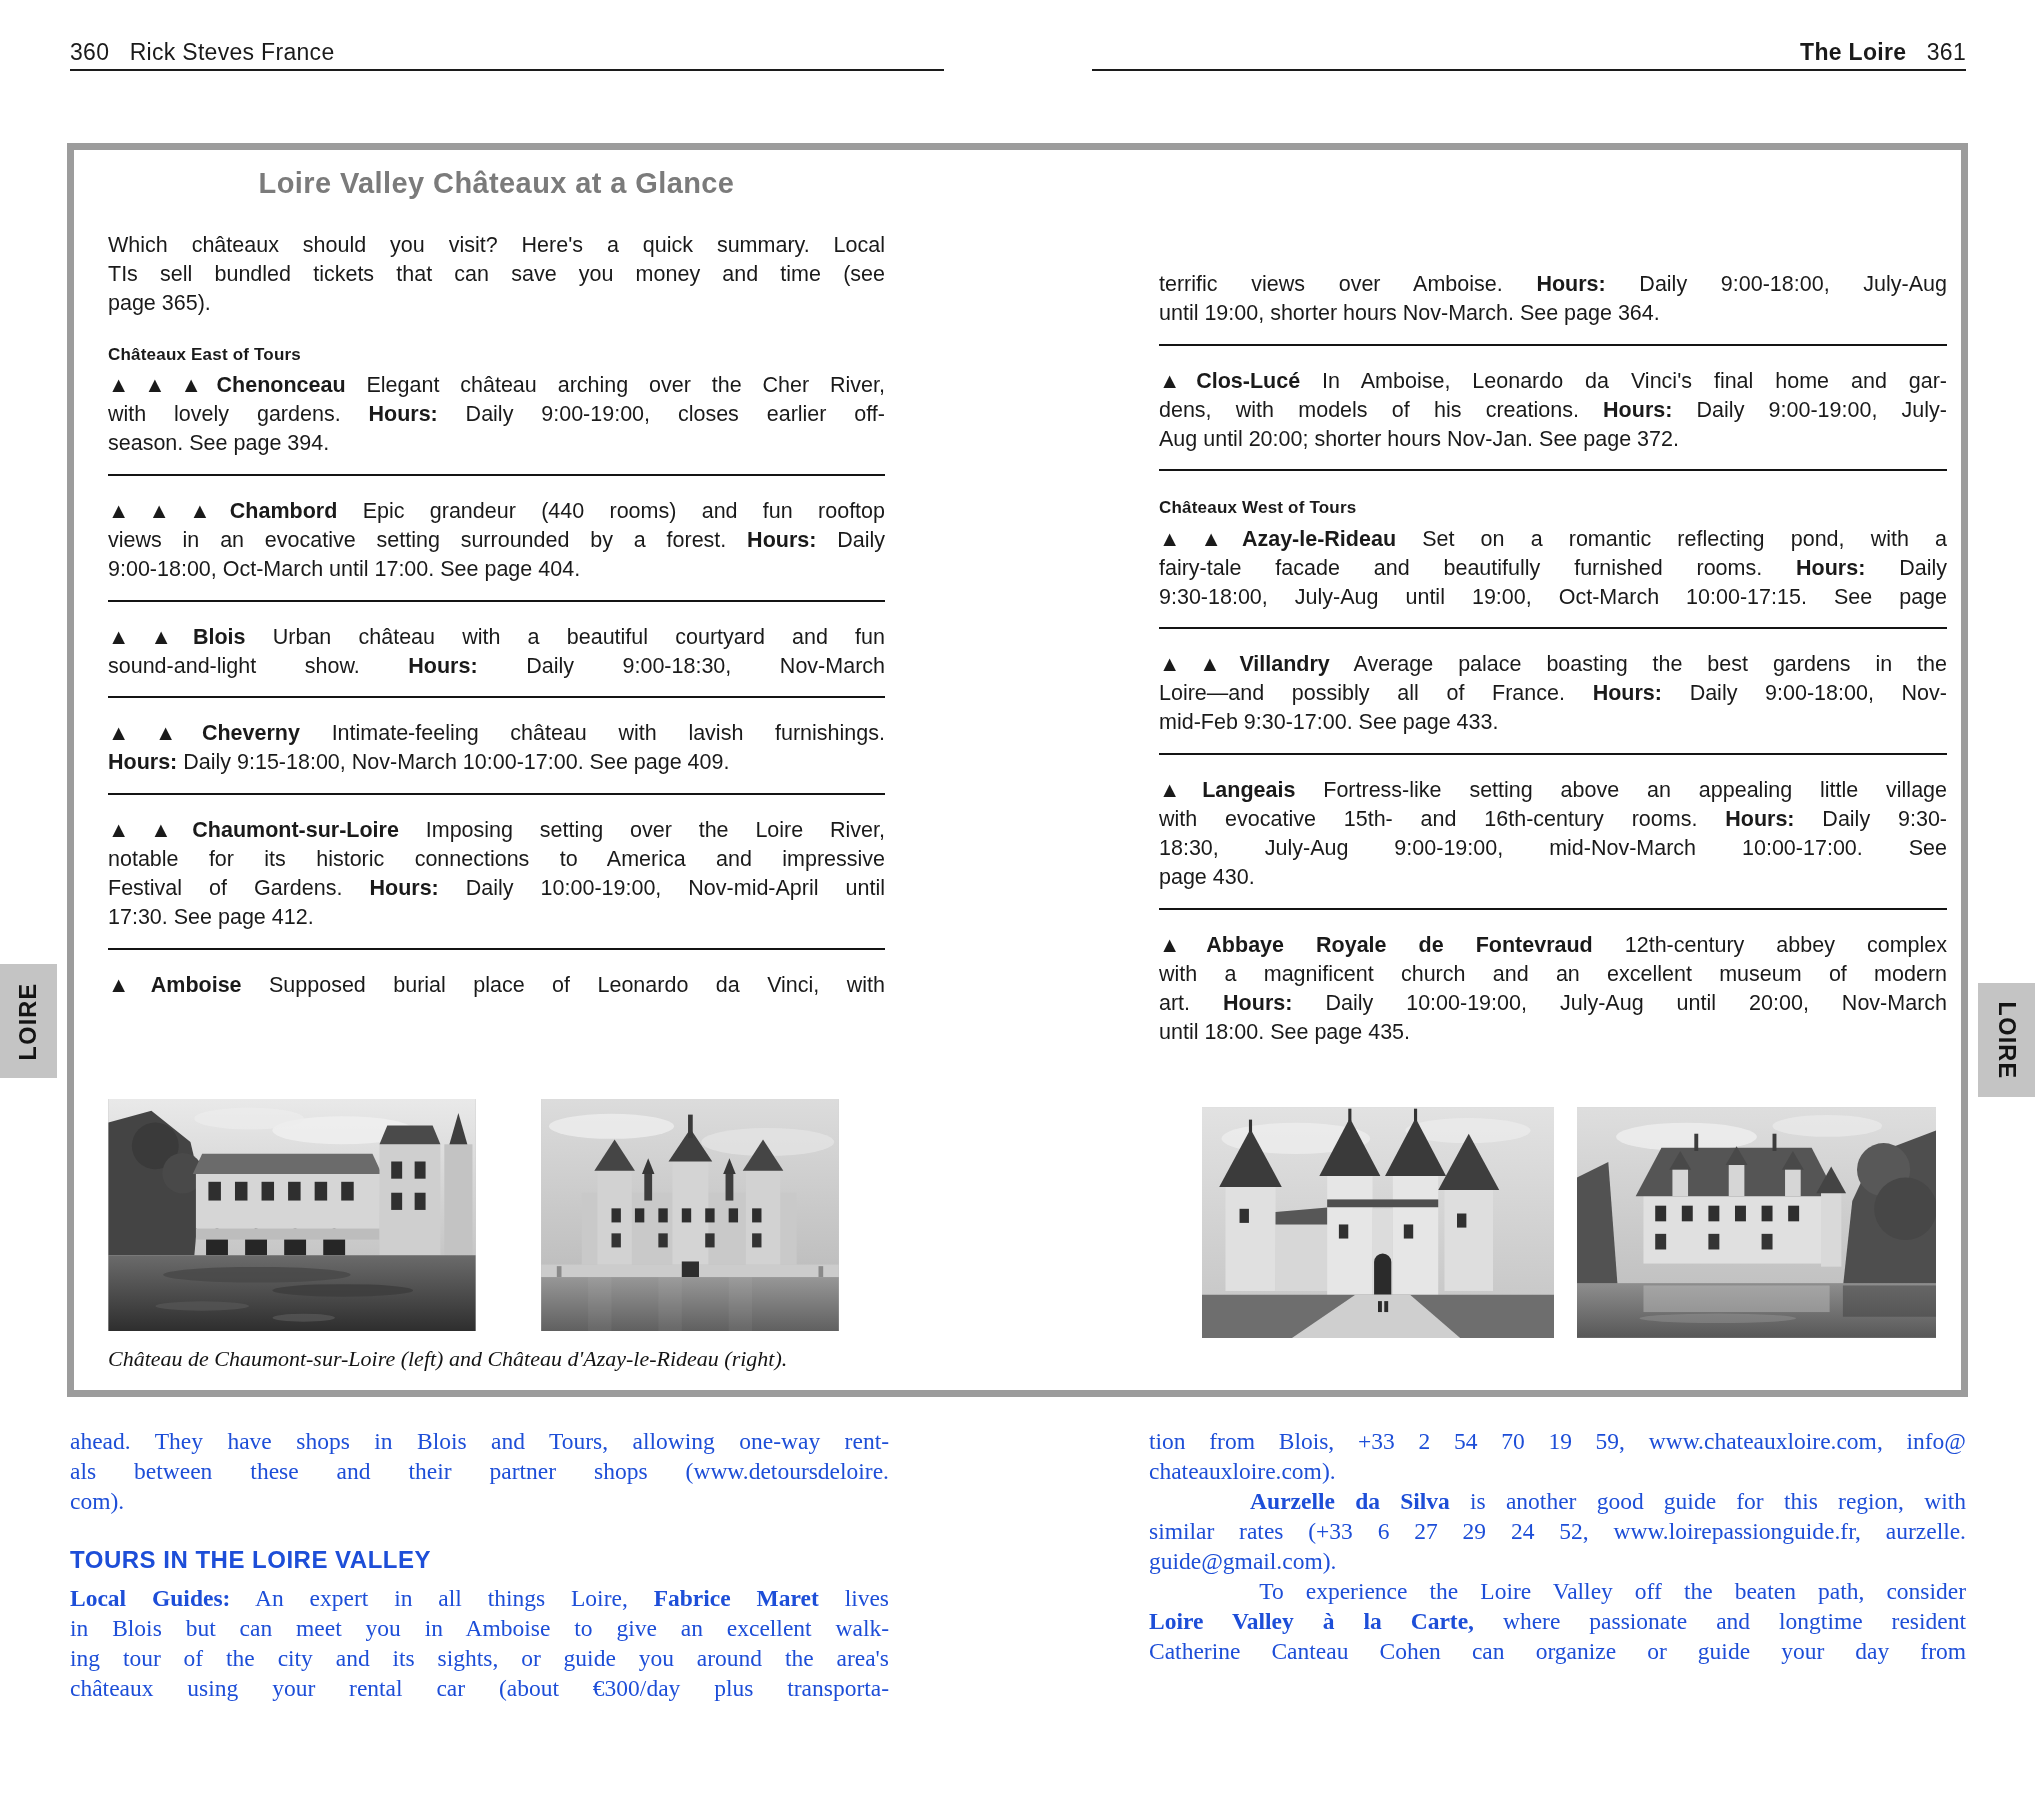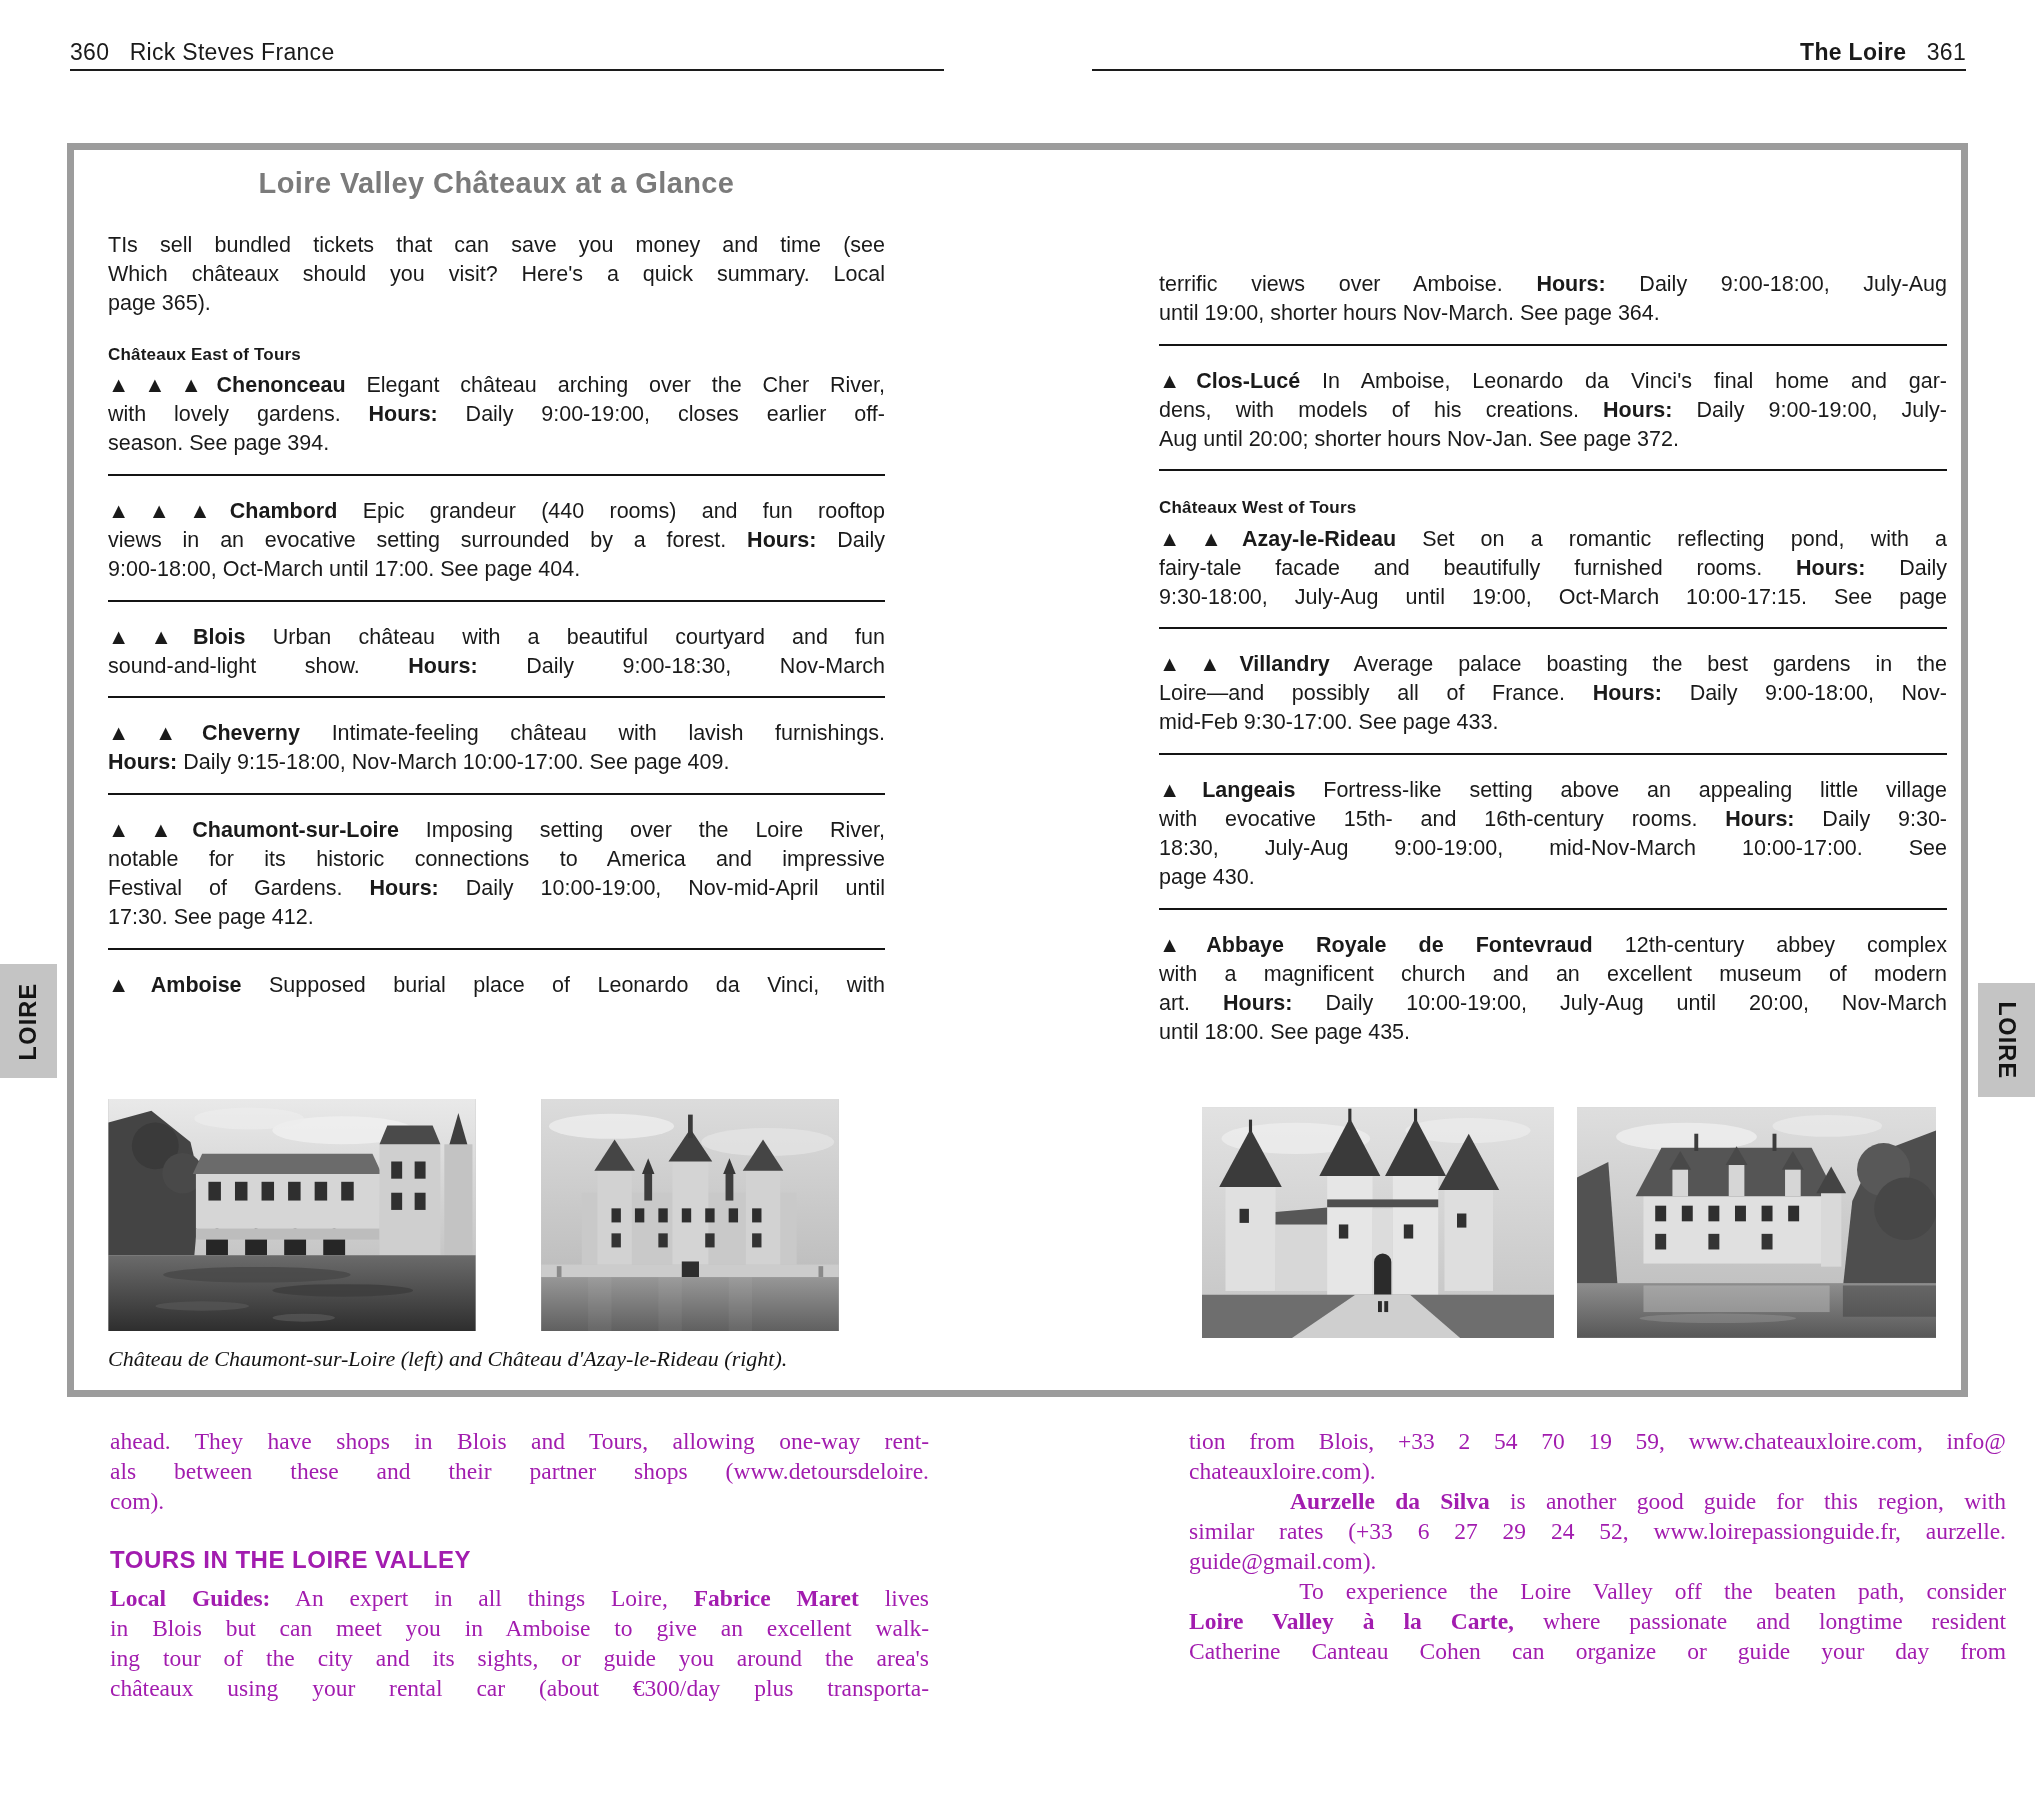--- a/index.html
+++ b/index.html
@@ -42,21 +42,21 @@
   #photos-left{left:34px;top:949px;gap:65px;}
   #photos-right{left:1128px;top:957px;gap:23px;}
   .photo{display:block;background:#cfcfcf;}
   #gl-caption{
     left:34px;top:1196px;
     font-family:"Liberation Serif",serif;font-style:italic;
     font-size:22px;color:#141414;white-space:nowrap;
   }
 
   
-  .body-col{font-family:"Liberation Serif",serif;font-size:23.5px;color:#a21caf;margin-left:40px;}
+  .body-col{font-family:"Liberation Serif",serif;font-size:23.5px;color:#1d4ed8;}
   .body-col .tl{line-height:30px;}
   #body-left{left:70px;top:1426px;width:819px;}
   #body-right{left:1149px;top:1426px;width:817px;}
   .body-heading{
     font-family:"Liberation Sans",sans-serif;font-weight:bold;
     font-size:24px;letter-spacing:0.5px;margin:30px 0 9.4px;
   }
 
   
   .margin-tab{
@@ -82,22 +82,22 @@
 <div class="abs runhead" style="left:1092px;top:39px;width:874px;text-align:right;">
   <span class="bold">The Loire</span><span class="gap"></span><span class="pagenum">361</span>
 </div>
 <div class="abs headrule" style="left:1092px;top:69px;width:874px;"></div>
 
 <div class="abs" id="glance-box">
 
   <div class="gl-col" id="gl-col-left">
     <div class="gl-title">Loire Valley Châteaux at a Glance</div>
     <div class="gl-text">
+        <div class="tl tl-j"><span>Which châteaux should you visit? Here's a quick summary. Local</span></div>
         <div class="tl tl-j"><span>TIs sell bundled tickets that can save you money and time (see</span></div>
-        <div class="tl tl-j"><span>Which châteaux should you visit? Here's a quick summary. Local</span></div>
         <div class="tl tl-n"><span>page 365).</span></div>
       </div>
     <div class="gl-heading">Châteaux East of Tours</div>
     <div class="gl-text">
         <div class="tl tl-j"><span class="bd">▲▲▲Chenonceau</span><span> Elegant château arching over the Cher River,</span></div>
         <div class="tl tl-j"><span>with lovely gardens. </span><span class="bd">Hours:</span><span> Daily 9:00-19:00, closes earlier off-</span></div>
         <div class="tl tl-n"><span>season. See page 394.</span></div>
       </div>
     <div class="gl-rule"></div>
     <div class="gl-text">

